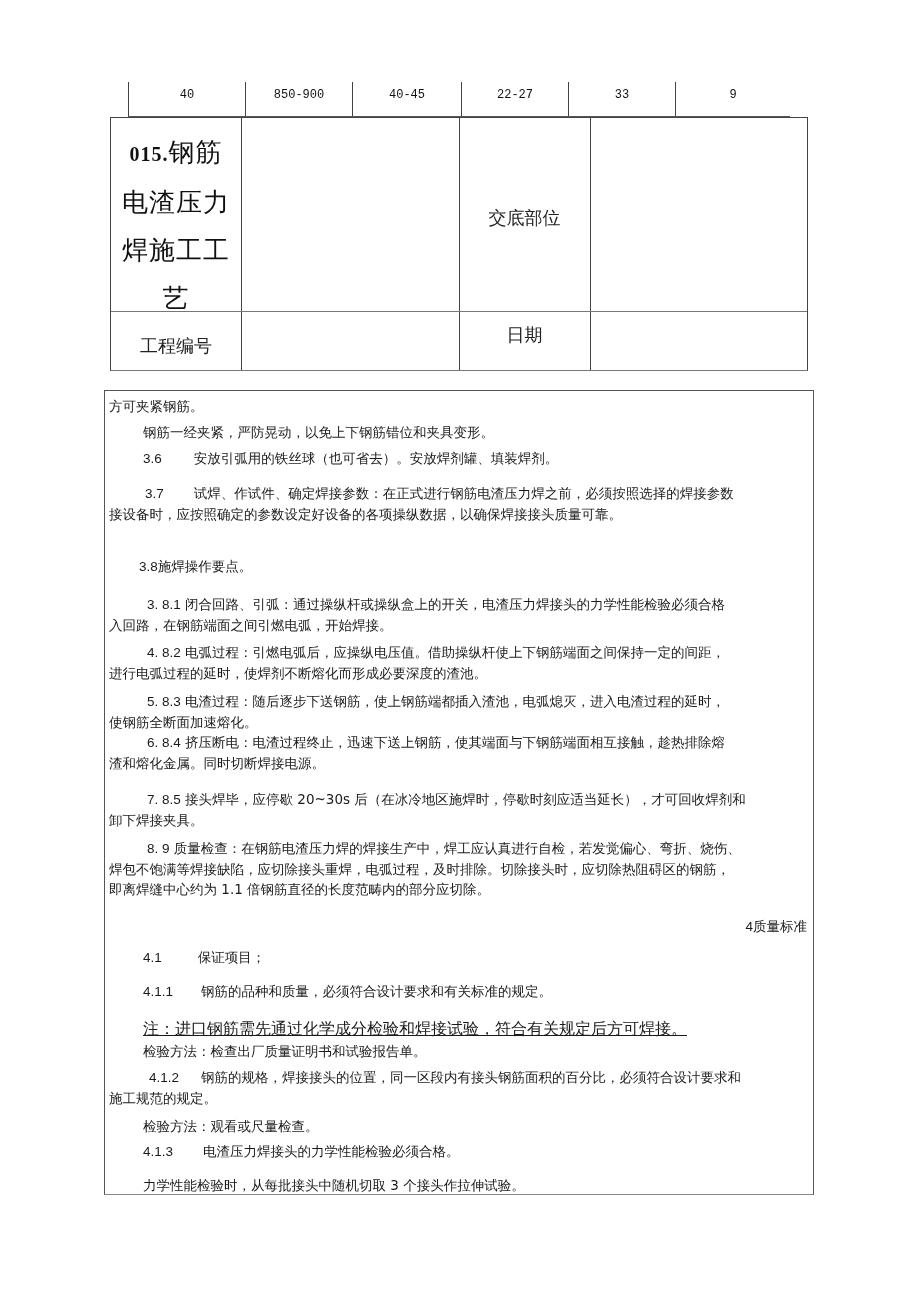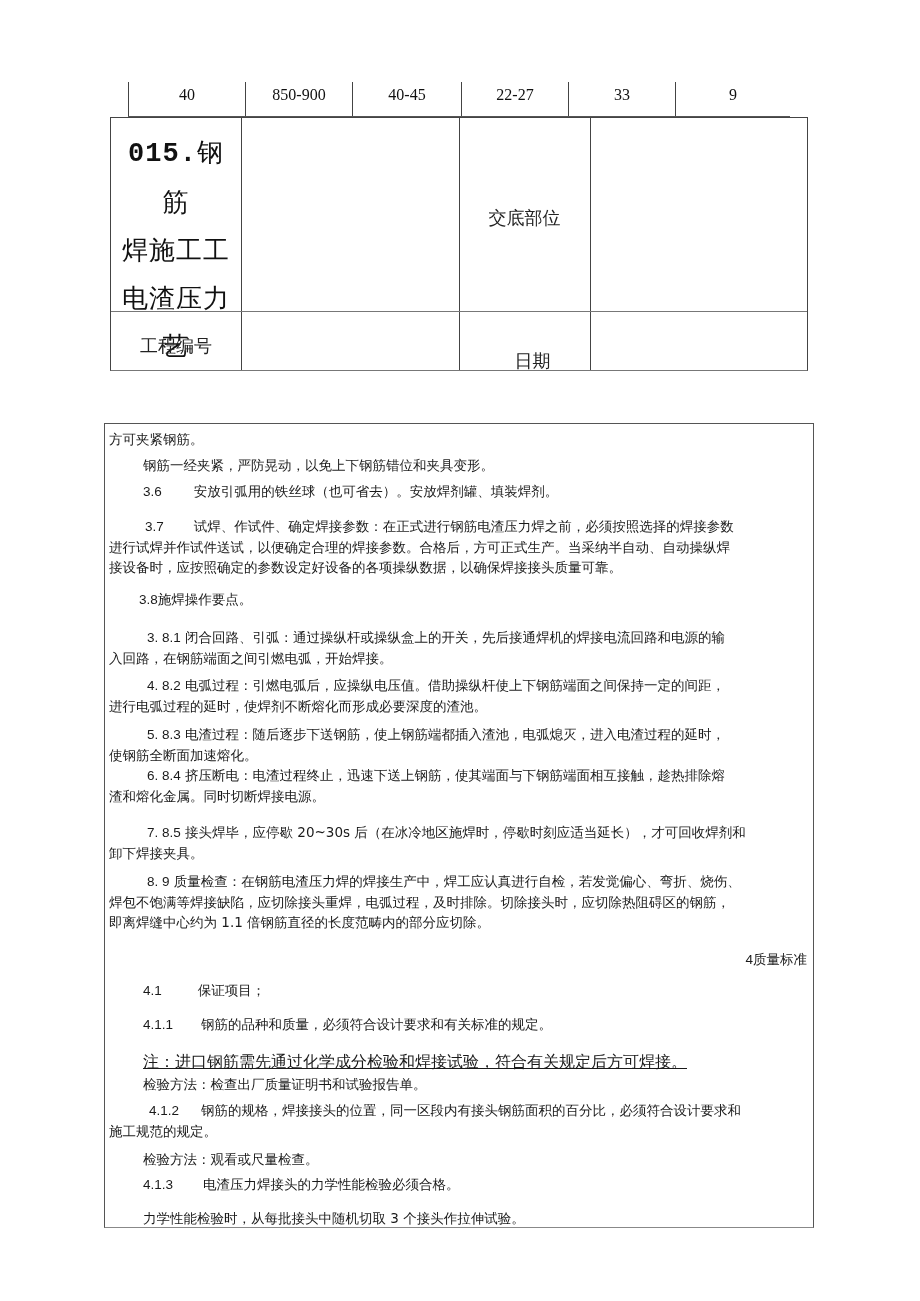--- a/index.html
+++ b/index.html
@@ -1,32 +1,32 @@
 <!DOCTYPE html>
 <html><head>
 <meta charset="utf-8">
 <style>
   html, body { margin:0; padding:0; background:#ffffff; }
   body { width:920px; height:1301px; position:relative; overflow:hidden;
          font-family:"DejaVu Serif", "Liberation Serif", serif; color:#111; }
   .num-row { position:absolute; left:128px; top:82px; width:662px; height:34px;
              border-bottom:1.5px solid #555; display:flex; }
   .num-row .cell { flex:0 0 auto; height:34px; border-left:1px solid #444;
-                   font-family:Liberation Serif, serif; font-size:16px;
+                   font-family:Liberation Mono, monospace; font-size:12px;
                    display:flex; align-items:center; justify-content:center; padding-bottom:8px; box-sizing:border-box; }
   .hdr { position:absolute; left:110px; top:117px; width:698px; height:254px;
          border:1px solid #444; border-bottom:1.5px solid #777; box-sizing:border-box; }
   .hdr .v { position:absolute; top:0; bottom:0; border-left:1px solid #444; }
   .hdr .h { position:absolute; left:0; right:0; top:193px; border-top:1.5px solid #777; }
   .title { position:absolute; left:6px; top:10px; width:118px; font-size:26px; line-height:48px;
            text-align:center; font-family:"DejaVu Serif", serif; letter-spacing:1px; }
-  .title b { font-family:Liberation Mono, monospace; font-weight:bold; font-size:27px; }
+  .title b { font-family:Liberation Serif, serif; font-weight:bold; font-size:20px; }
   .lbl { position:absolute; font-family:"DejaVu Sans", sans-serif; font-size:18px; color:#222; text-align:center; }
   .body-box { position:absolute; left:104px; top:390px; width:710px; height:805px;
-              border:1px solid #555; border-bottom:1.5px solid #888; box-sizing:border-box;margin-top:33px; }
+              border:1px solid #555; border-bottom:1.5px solid #888; box-sizing:border-box; }
   .p { position:absolute; left:4px; right:6px; font-family:"DejaVu Sans", sans-serif; font-size:13.5px;
        color:#1a1a1a; line-height:20px; }
   .p .n { font-family:"Liberation Sans", sans-serif; }
   .small { font-size:16px;text-decoration:underline; }
 </style>
 </head>
 <body>
 
 <div class="num-row">
   <div class="cell" style="width:117px;">40</div>
@@ -38,55 +38,54 @@
 </div>
 
 <div class="hdr">
   <div class="v" style="left:130px;"></div>
   <div class="v" style="left:348px;"></div>
   <div class="v" style="left:479px;"></div>
   <div class="h"></div>
 
   <div class="title">
     <div><b>015.</b><span>钢筋</span></div>
+    <div>电渣压力</div>
     <div>焊施工工</div>
-    <div>电渣压力</div>
     <div>艺</div>
   </div>
 
   <div class="lbl" style="left:348px; width:131px; top:88px;">交底部位</div>
   <div class="lbl" style="left:131px; width:217px; top:88px;"></div>
   <div class="lbl" style="left:480px; width:217px; top:88px;"></div>
 
   <div class="lbl" style="left:0; width:130px; top:216px;">工程编号</div>
   <div class="lbl" style="left:131px; width:217px; top:216px;"></div>
-  <div class="lbl" style="left:348px; width:131px; top:231px;margin-left:8px;">日期</div>
+  <div class="lbl" style="left:348px; width:131px; top:205px;">日期</div>
   <div class="lbl" style="left:480px; width:217px; top:216px;"></div>
 </div>
 
 <div class="body-box">
   <div class="p" style="top:5px;">方可夹紧钢筋。</div>
   <div class="p" style="top:31px; left:38px;">钢筋一经夹紧，严防晃动，以免上下钢筋错位和夹具变形。</div>
 
   <div class="p" style="top:57px; left:38px;">
     <span class="n">3.6</span><span style="display:inline-block;width:32px;"></span><span>安放引弧用的铁丝球（也可省去）。安放焊剂罐、填装焊剂。</span>
   </div>
 
   <div class="p" style="top:92px;">
     <div style="padding-left:36px;"><span class="n">3.7</span><span style="display:inline-block;width:30px;"></span><span>试焊、作试件、确定焊接参数：在正式进行钢筋电渣压力焊之前，必须按照选择的焊接参数</span></div>
-    <div>进行试焊并作试件送试，以便确定合理的焊接参数。合格后，方可正式生产。当采纳半自动、自动操纵焊</div>
     <div>接设备时，应按照确定的参数设定好设备的各项操纵数据，以确保焊接接头质量可靠。</div>
   </div>
 
   <div class="p" style="top:165px; left:34px;">
     <span class="n">3.8</span><span>施焊操作要点。</span>
   </div>
 
   <div class="p" style="top:203px;">
-    <div style="padding-left:38px;"><span class="n">3. 8.1</span> <span>闭合回路、引弧：通过操纵杆或操纵盒上的开关，先后接通焊机的焊接电流回路和电源的输</span></div>
+    <div style="padding-left:38px;"><span class="n">3. 8.1</span> <span>闭合回路、引弧：通过操纵杆或操纵盒上的开关，电渣压力焊接头的力学性能检验必须合格</span></div>
     <div>入回路，在钢筋端面之间引燃电弧，开始焊接。</div>
   </div>
 
   <div class="p" style="top:251px;">
     <div style="padding-left:38px;"><span class="n">4. 8.2</span> <span>电弧过程：引燃电弧后，应操纵电压值。借助操纵杆使上下钢筋端面之间保持一定的间距，</span></div>
     <div>进行电弧过程的延时，使焊剂不断熔化而形成必要深度的渣池。</div>
   </div>
 
   <div class="p" style="top:300px;">
     <div style="padding-left:38px;"><span class="n">5. 8.3</span> <span>电渣过程：随后逐步下送钢筋，使上钢筋端都插入渣池，电弧熄灭，进入电渣过程的延时，</span></div>

